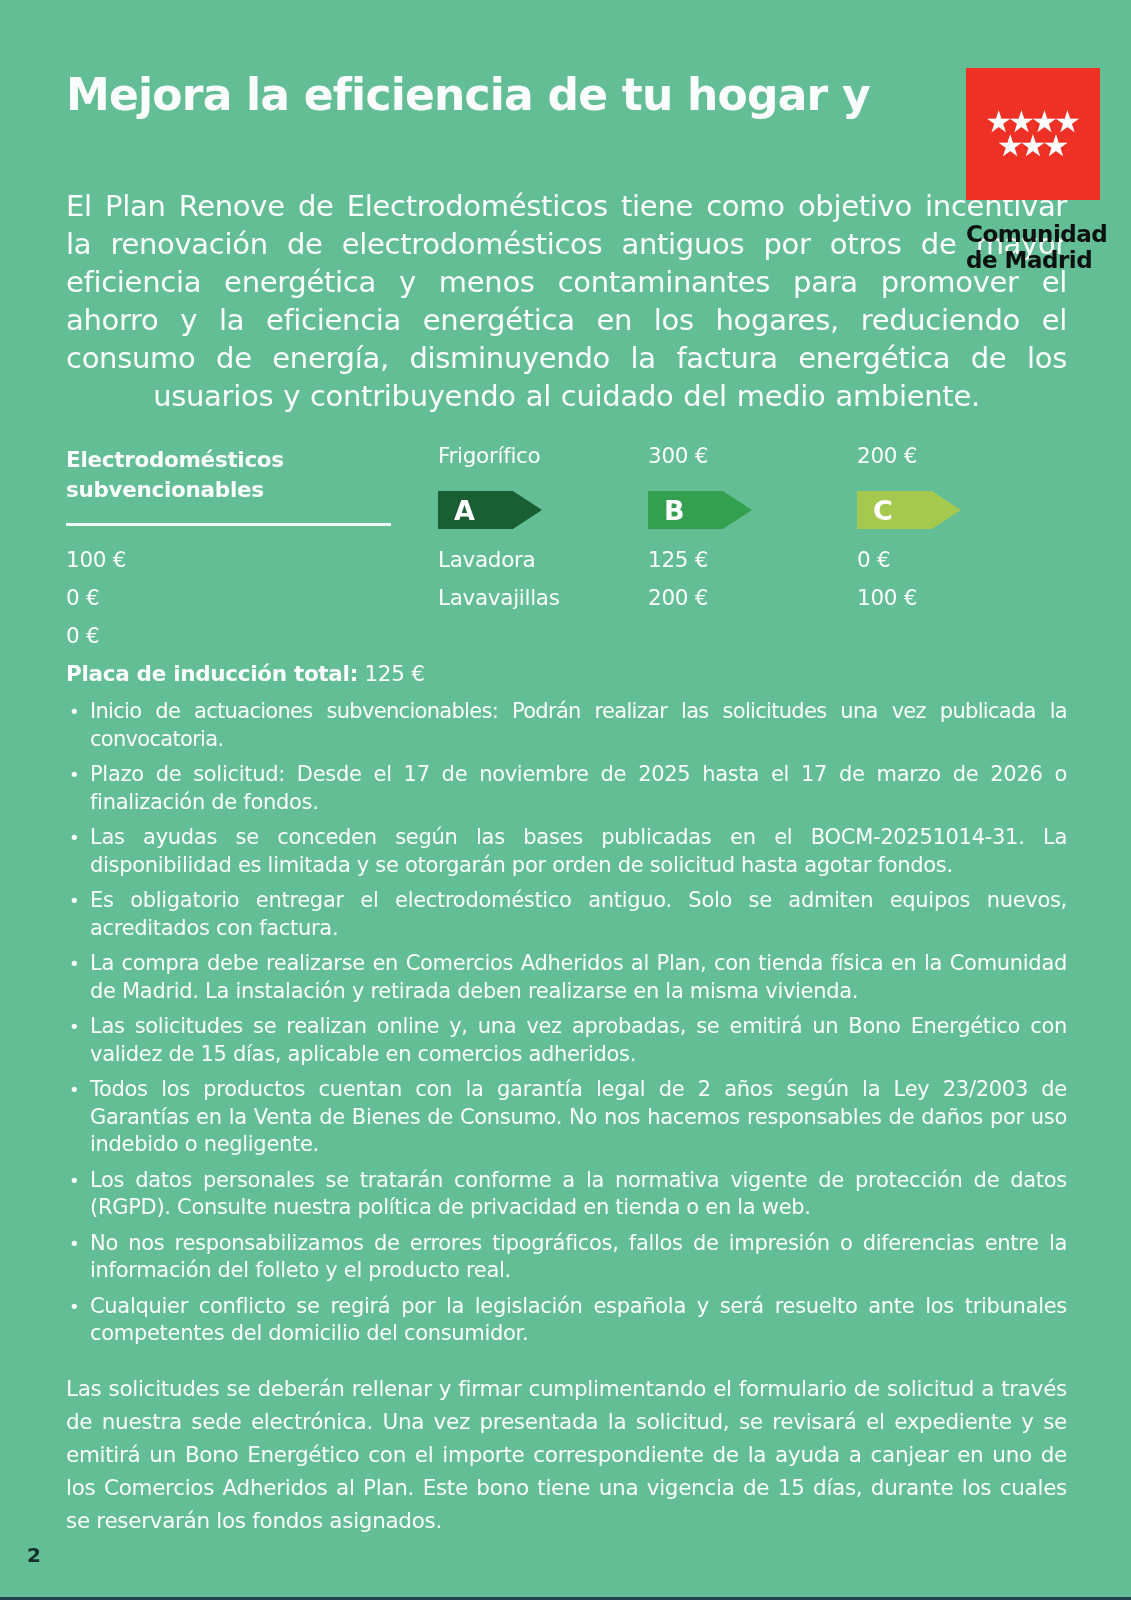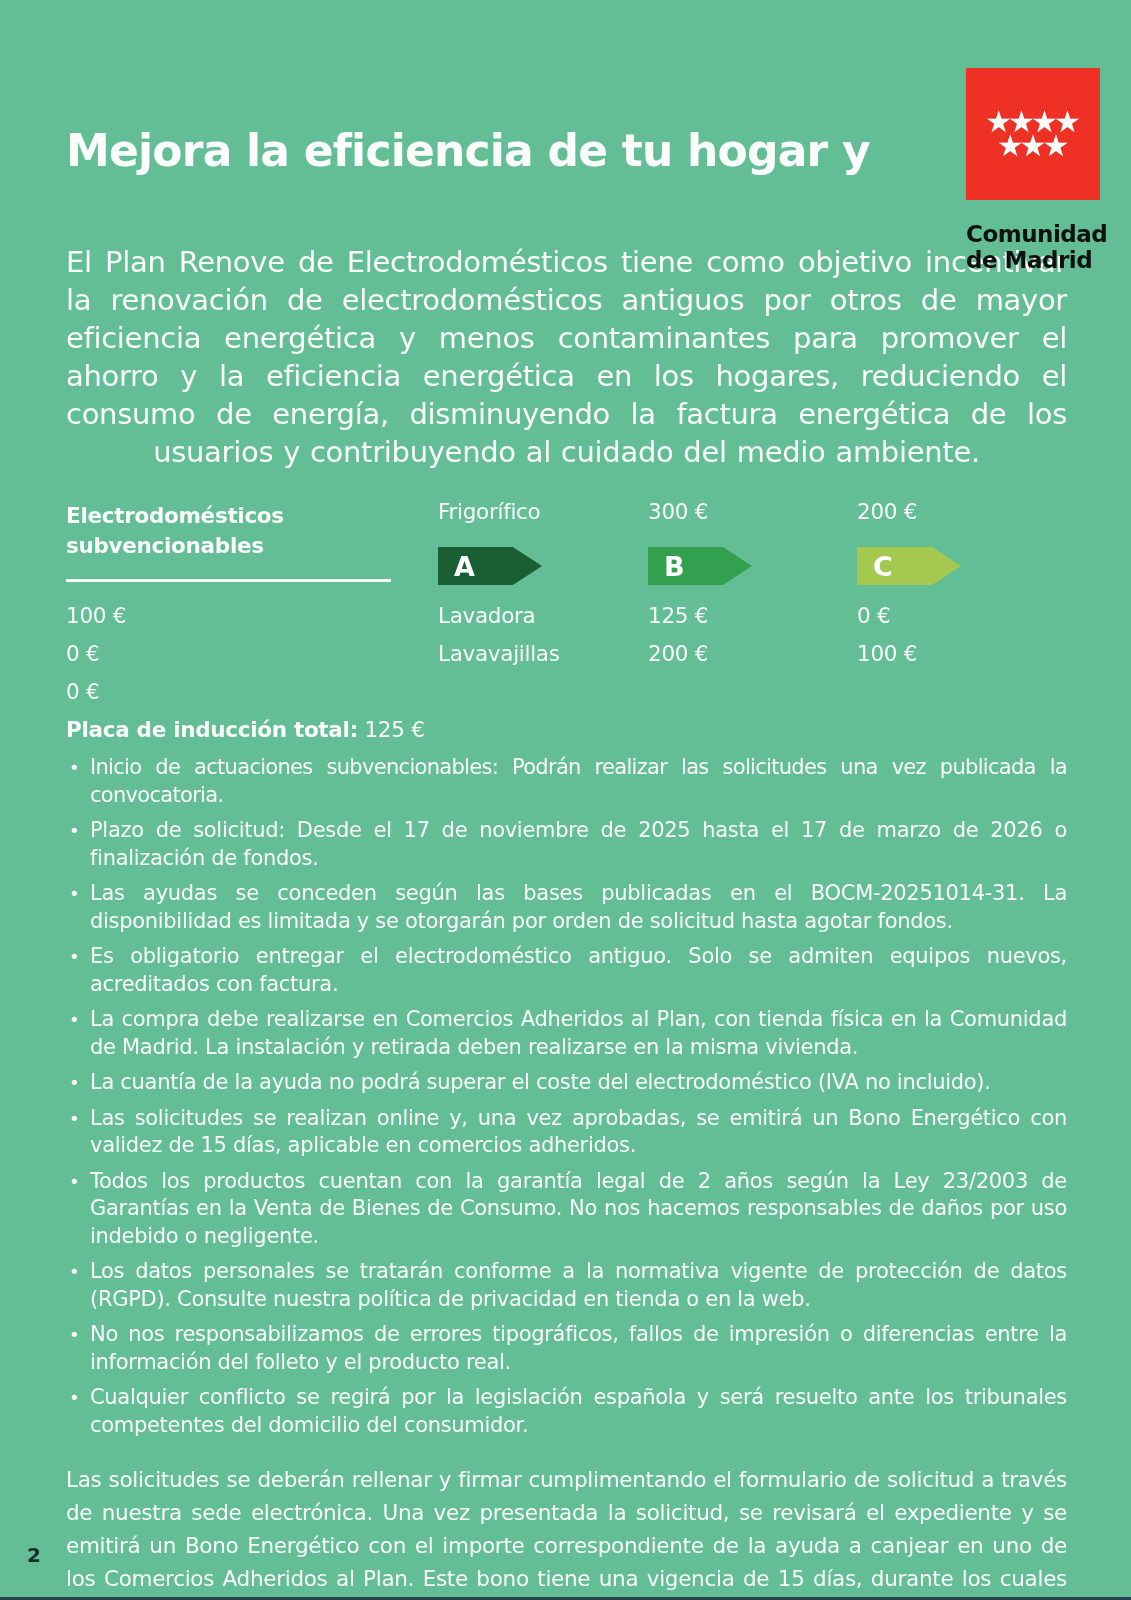--- a/index.html
+++ b/index.html
@@ -10,21 +10,21 @@
     background:#63BE96;
     font-family:"DejaVu Sans", sans-serif;
     color:#FAFDFB;
     overflow:hidden;
     letter-spacing:-0.3px;
   }
   .content { padding:0 64px 0 66px; }
 
   
   .title {
-    padding-top:120px;
+    padding-top:64px;
     font-size:44px;
     line-height:61px;
     font-weight:700;
     letter-spacing:-0.8px;
     max-width:880px;
   }
   .logo {
     position:absolute;
     top:68px; right:31px;
     width:134px;
@@ -190,21 +190,20 @@
       <strong>Placa de inducción total:</strong>
       <span>125 €</span>
     </p>
 
     <ul class="bullets">
       <li class="tight">Inicio de actuaciones subvencionables: Podrán realizar las solicitudes una vez publicada la convocatoria.</li>
       <li>Plazo de solicitud: Desde el 17 de noviembre de 2025 hasta el 17 de marzo de 2026 o finalización de fondos.</li>
       <li>Las ayudas se conceden según las bases publicadas en el BOCM-20251014-31. La disponibilidad es limitada y se otorgarán por orden de solicitud hasta agotar fondos.</li>
       <li>Es obligatorio entregar el electrodoméstico antiguo. Solo se admiten equipos nuevos, acreditados con factura.</li>
       <li>La compra debe realizarse en Comercios Adheridos al Plan, con tienda física en la Comunidad de Madrid. La instalación y retirada deben realizarse en la misma vivienda.</li>
-      <li>La cuantía de la ayuda no podrá superar el coste del electrodoméstico (IVA no incluido).</li>
       <li>Las solicitudes se realizan online y, una vez aprobadas, se emitirá un Bono Energético con validez de 15 días, aplicable en comercios adheridos.</li>
       <li>Todos los productos cuentan con la garantía legal de 2 años según la Ley 23/2003 de Garantías en la Venta de Bienes de Consumo. No nos hacemos responsables de daños por uso indebido o negligente.</li>
       <li>Los datos personales se tratarán conforme a la normativa vigente de protección de datos (RGPD). Consulte nuestra política de privacidad en tienda o en la web.</li>
       <li>No nos responsabilizamos de errores tipográficos, fallos de impresión o diferencias entre la información del folleto y el producto real.</li>
       <li>Cualquier conflicto se regirá por la legislación española y será resuelto ante los tribunales competentes del domicilio del consumidor.</li>
     </ul>
 
     <p class="closing">Las solicitudes se deberán rellenar y firmar cumplimentando el formulario de solicitud a través de nuestra sede electrónica. Una vez presentada la solicitud, se revisará el expediente y se emitirá un Bono Energético con el importe correspondiente de la ayuda a canjear en uno de los Comercios Adheridos al Plan. Este bono tiene una vigencia de 15 días, durante los cuales se reservarán los fondos asignados.</p>
 
   </div>

